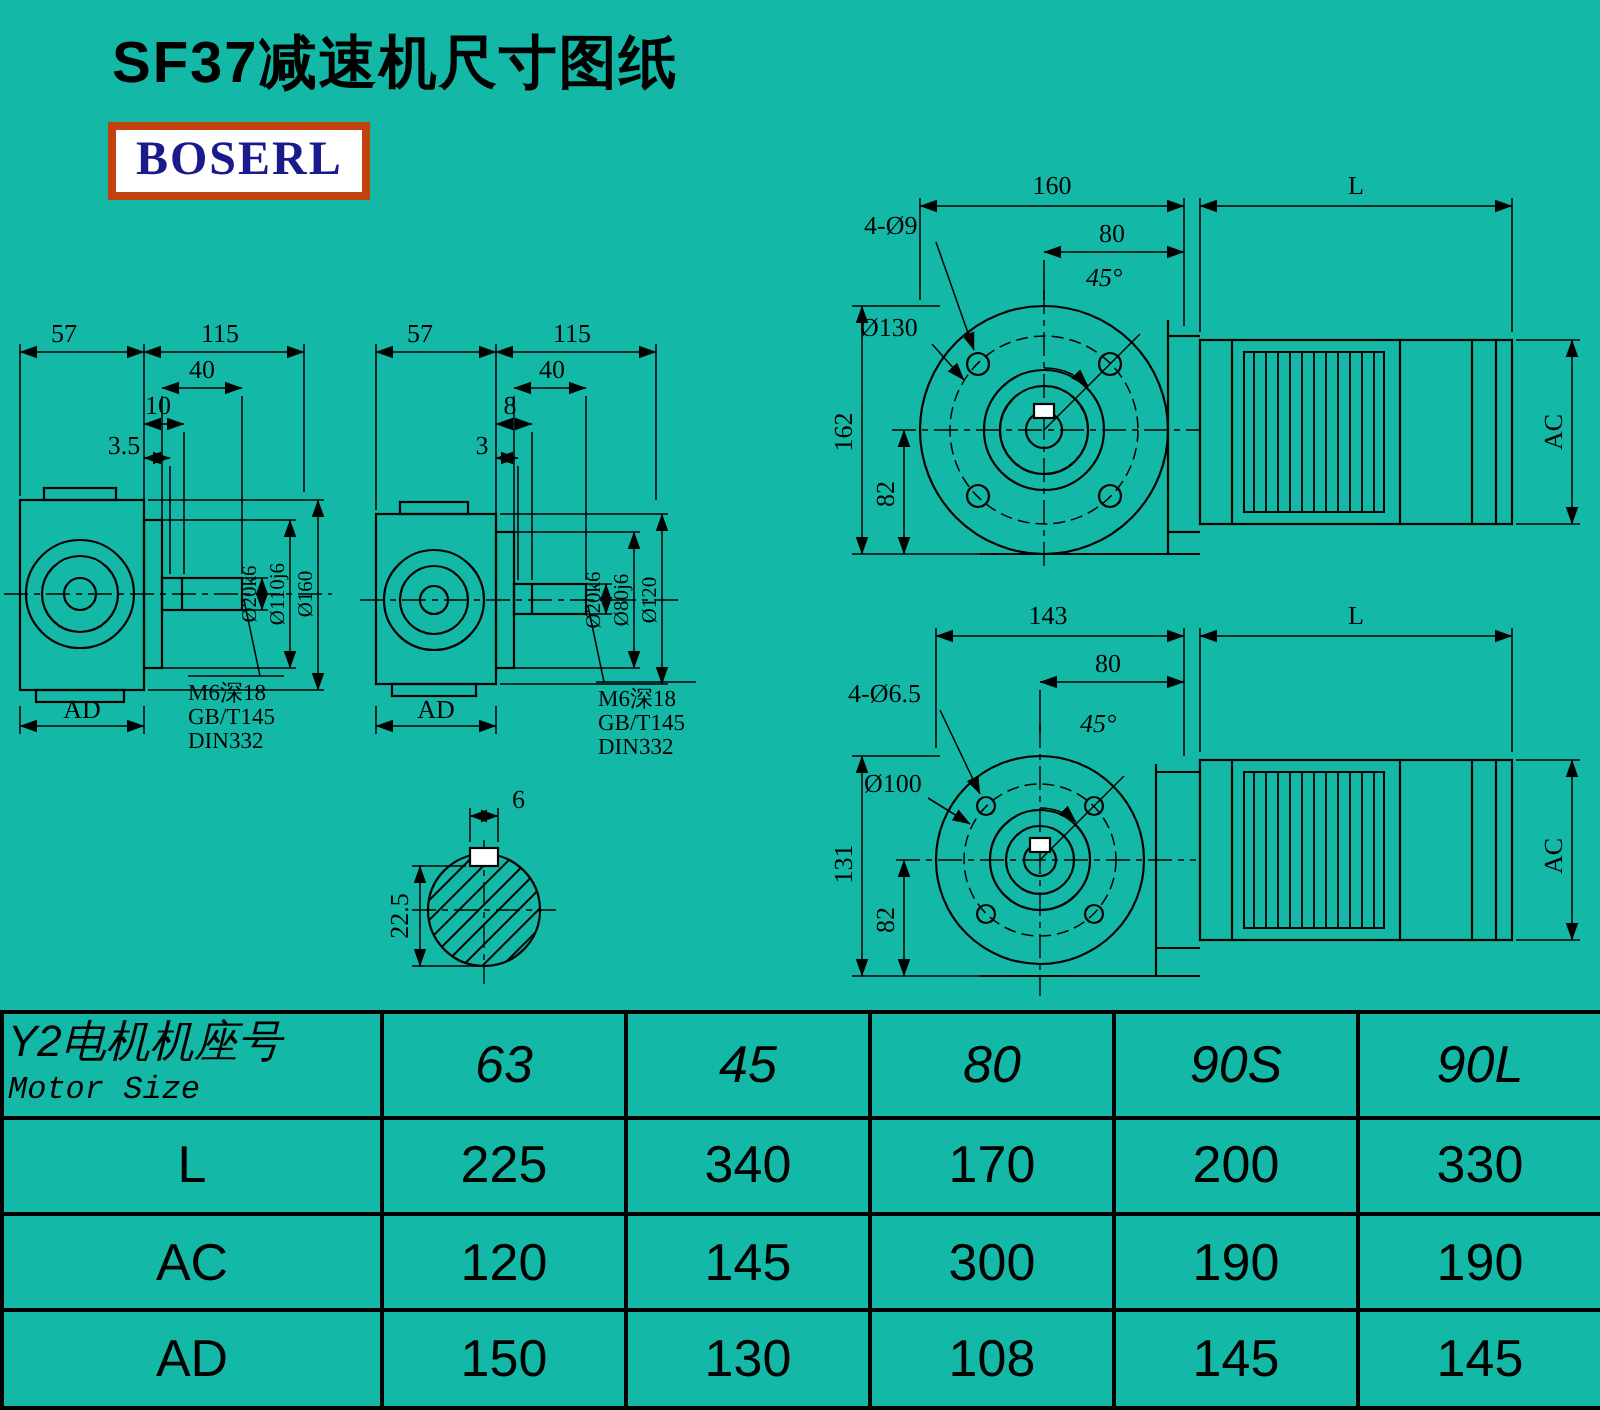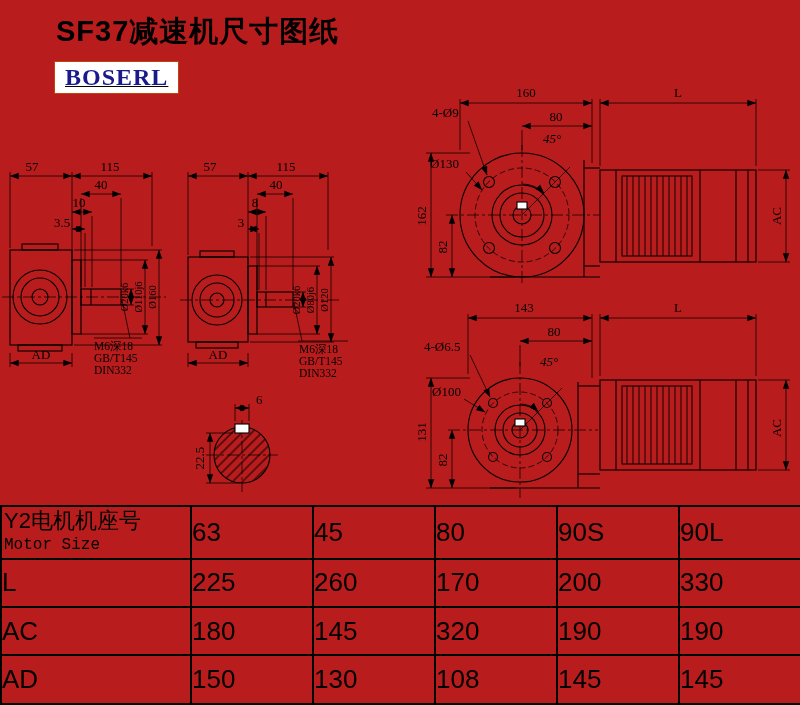--- a/index.html
+++ b/index.html
@@ -1,43 +1,43 @@
 <!DOCTYPE html>
 <html><head>
 <meta charset="utf-8">
 <style>
   * { margin:0; padding:0; box-sizing:border-box; }
   html,body { width:800px; height:705px; background:#fff; overflow:hidden;
               font-family:"Liberation Sans", sans-serif; }
-  .page { position:relative; width:800px; height:705px; background:#b91c1c; }
+  .page { position:relative; width:800px; height:705px; background:#14b8a6; }
 
   .title { position:absolute; left:56px; top:12px; font-size:29px; font-weight:bold;
            color:#000; letter-spacing:1px; }
-  .brand { position:absolute; left:54px; top:61px; border:1px solid #c2410c; padding:2px 10px; background:#fff;text-decoration:underline; }
+  .brand { position:absolute; left:54px; top:61px; border:4px solid #c2410c; padding:2px 10px; background:#fff; }
   .brand span { font-family:"Liberation Serif", serif; font-size:24px; font-weight:bold;
                 color:#1a1a8c; letter-spacing:1px; }
 
   svg.drawing { position:absolute; left:0; top:0; }
   .ln { stroke:#000; stroke-width:1.1; fill:none; }
   .wh { stroke:#000; stroke-width:1.1; fill:#fff; }
   .vl { stroke:#000; stroke-width:1; fill:url(#vlines); }
   .hatched { stroke:#000; stroke-width:1.1; fill:url(#hatch); }
   .tn { stroke:#000; stroke-width:0.75; fill:none; }
   .cl { stroke:#000; stroke-width:0.7; fill:none; stroke-dasharray:12 3 3 3; }
   .bc { stroke:#000; stroke-width:0.75; fill:none; stroke-dasharray:6 3; }
   .dim { font-family:"Liberation Serif","DejaVu Serif",serif; font-size:13px; fill:#000; }
   .sm  { font-size:10.5px; }
   .it  { font-style:italic; }
   .note{ font-family:"Liberation Serif","DejaVu Serif",serif; font-size:11.5px; fill:#000; }
 
   table.dim-table { position:absolute; left:0; top:505px; width:800px; height:200px;
                     border-collapse:collapse; table-layout:fixed; }
-  .dim-table td { border:2px solid #000; text-align:left; vertical-align:middle;
+  .dim-table td { border:2px solid #000; text-align:center; vertical-align:middle;
                   font-size:26px; color:#000; padding:0; }
-  .dim-table tr.head { height:47px; }
+  .dim-table tr.head { height:47px;font-style:italic; }
   .dim-table tr.r { height:48px; }
   .dim-table td.hdr { text-align:left; padding-left:2px; }
   .hdr .cn { font-size:22px; line-height:27px; }
   .hdr .en { font-size:16px; font-family:"Liberation Mono","DejaVu Sans Mono",monospace; line-height:23px; }
 </style>
 </head>
 <body>
 
 <div class="page">
 
@@ -341,30 +341,30 @@
         </td>
         <td>63</td>
         <td>45</td>
         <td>80</td>
         <td>90S</td>
         <td>90L</td>
       </tr>
       <tr class="r">
         <td>L</td>
         <td>225</td>
-        <td>260</td>
+        <td>340</td>
         <td>170</td>
         <td>200</td>
         <td>330</td>
       </tr>
       <tr class="r">
         <td>AC</td>
-        <td>180</td>
+        <td>120</td>
         <td>145</td>
-        <td>320</td>
+        <td>300</td>
         <td>190</td>
         <td>190</td>
       </tr>
       <tr class="r">
         <td>AD</td>
         <td>150</td>
         <td>130</td>
         <td>108</td>
         <td>145</td>
         <td>145</td>

